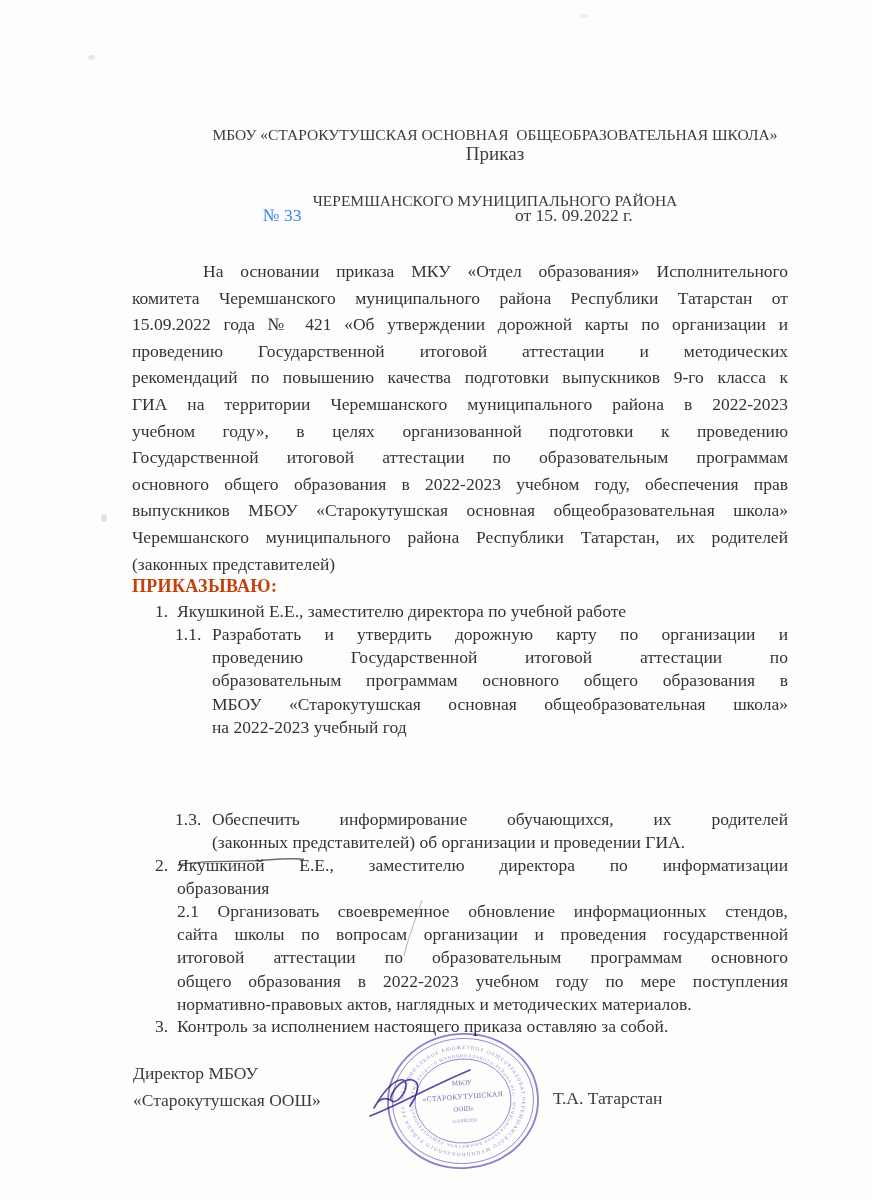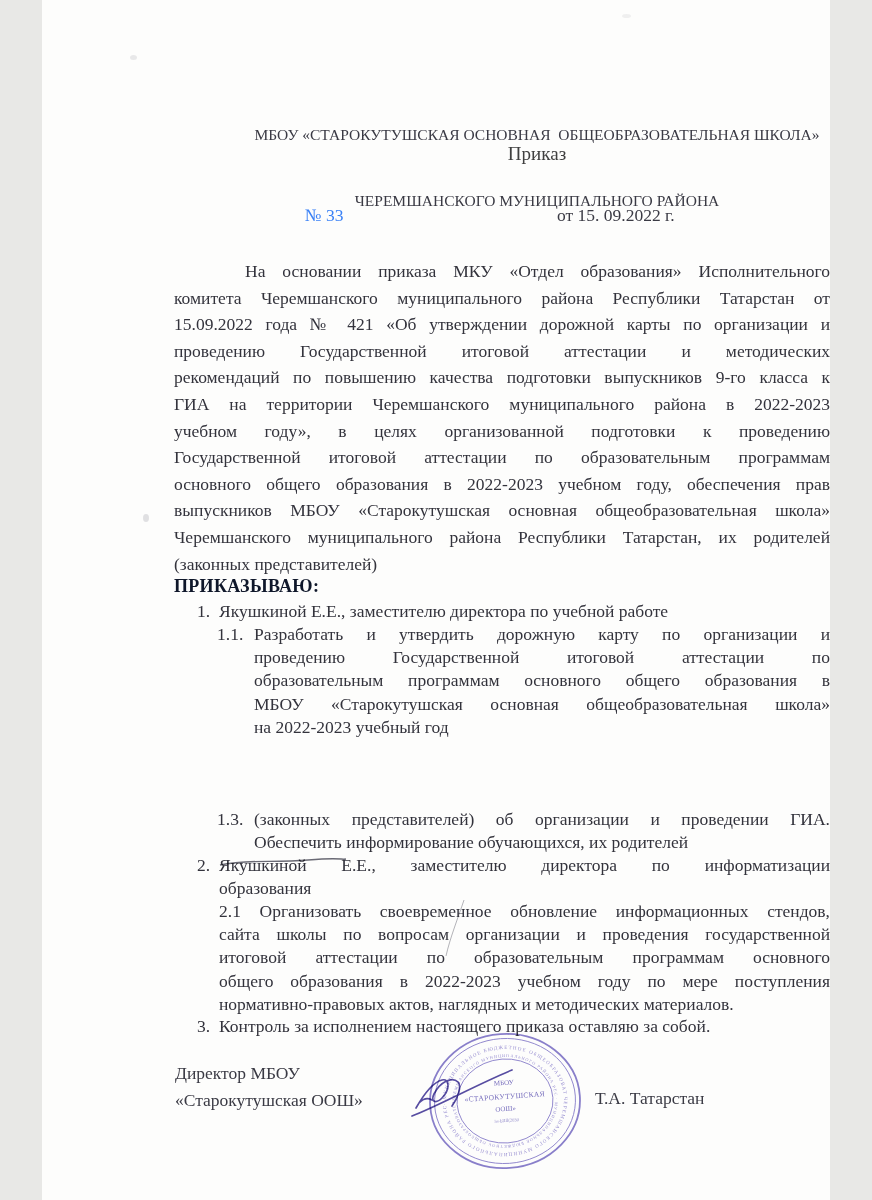--- a/index.html
+++ b/index.html
@@ -1,39 +1,39 @@
 <!DOCTYPE html>
 <html><head>
 <meta charset="utf-8">
 <style>
   html,body{margin:0;padding:0;background:#e8e8e6;}
   .page{
     position:relative;
-    width:788px;height:1200px;
+    width:872px;height:1200px;
     margin:0 auto;
     background:#fdfdfc;
     overflow:hidden;
     font-family:"Liberation Serif","DejaVu Serif",serif;
     color:#33333c;
   }
   .abs{position:absolute;}
   
   .org-header{left:170px;top:80px;width:650px;text-align:center;
     font-size:15.5px;line-height:22px;white-space:pre;color:#3a3a44;}
   .doc-title{left:170px;top:143px;width:650px;text-align:center;
     font-size:19px;color:#404040;}
   .order-no{left:263px;top:205px;font-size:17.5px;color:#3b82f6;}
   .order-date{left:515px;top:205px;font-size:17.5px;color:#3a3a44;}
   
   .intro{left:132px;top:258px;width:656px;font-size:17.5px;line-height:26.6px;}
   .intro .ln:first-child{text-indent:71px;}
   
   .lines .ln{text-align:justify;text-align-last:justify;}
   .lines .ln:last-child{text-align-last:left;}
-  .decree{left:132px;top:576px;font-size:18px;font-weight:bold;color:#0f172a;
+  .decree{left:132px;top:576px;font-size:18px;font-weight:bold;color:#c2410c;
     letter-spacing:.3px;text-align:right;}
   
   .li{font-size:17.5px;line-height:23.2px;}
   .li .num{position:absolute;top:0;}
   .i1{left:177px;width:611px;}
   .i1 .num{left:-22px;}
   .i2{left:212px;width:576px;}
   .i2 .num{left:-37px;}
   .p21{left:177px;width:611px;font-size:17.5px;line-height:23.2px;}
   
@@ -96,22 +96,22 @@
         <div class="ln">образовательным программам основного общего образования в</div>
         <div class="ln">МБОУ «Старокутушская основная общеобразовательная школа»</div>
         <div class="ln">на 2022-2023 учебный год</div>
       </div>
   </div>
 
 
   <div class="abs li i2" style="top:808px;">
     <span class="num">1.3.</span>
     <div class="lines">
+        <div class="ln">Обеспечить информирование обучающихся, их родителей</div>
         <div class="ln">(законных представителей) об организации и проведении ГИА.</div>
-        <div class="ln">Обеспечить информирование обучающихся, их родителей</div>
       </div>
   </div>
 
   <div class="abs li i1" style="top:854px;">
     <span class="num">2.</span>
     <div class="lines">
         <div class="ln">Якушкиной Е.Е., заместителю директора по информатизации</div>
         <div class="ln">образования</div>
       </div>
   </div>

